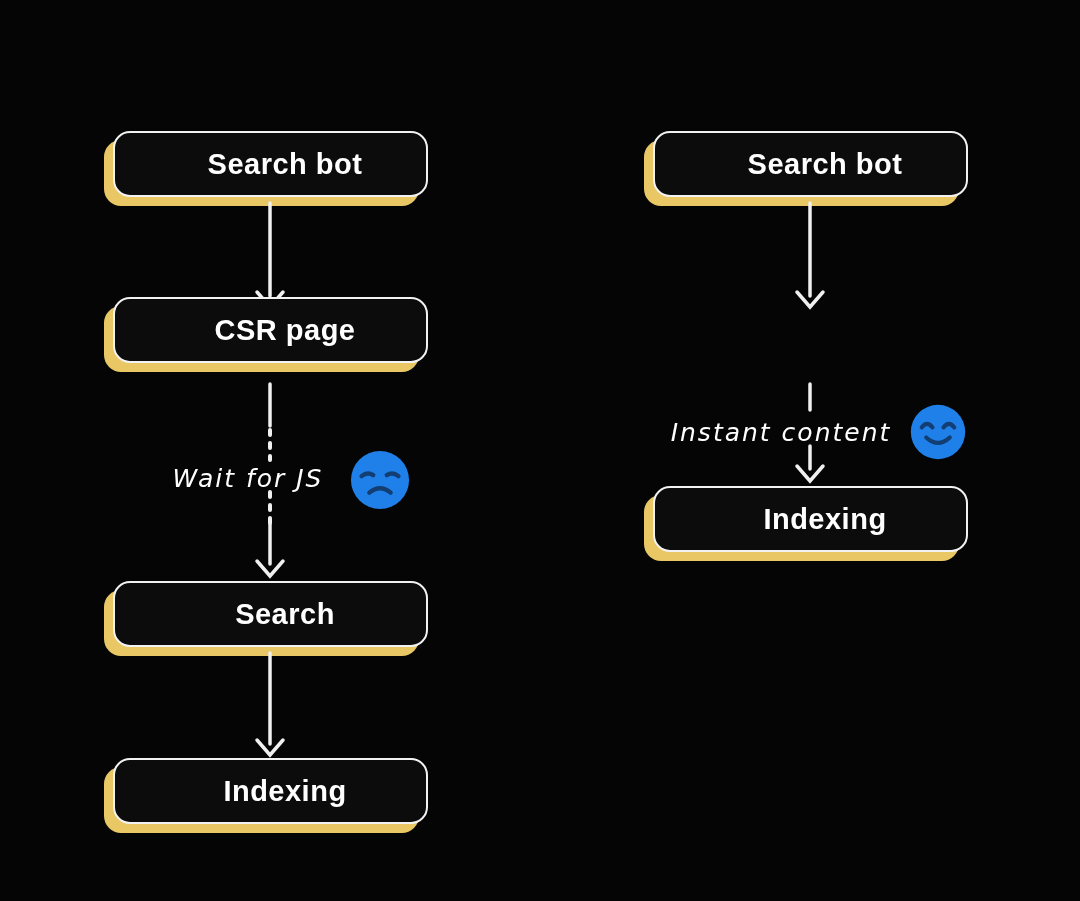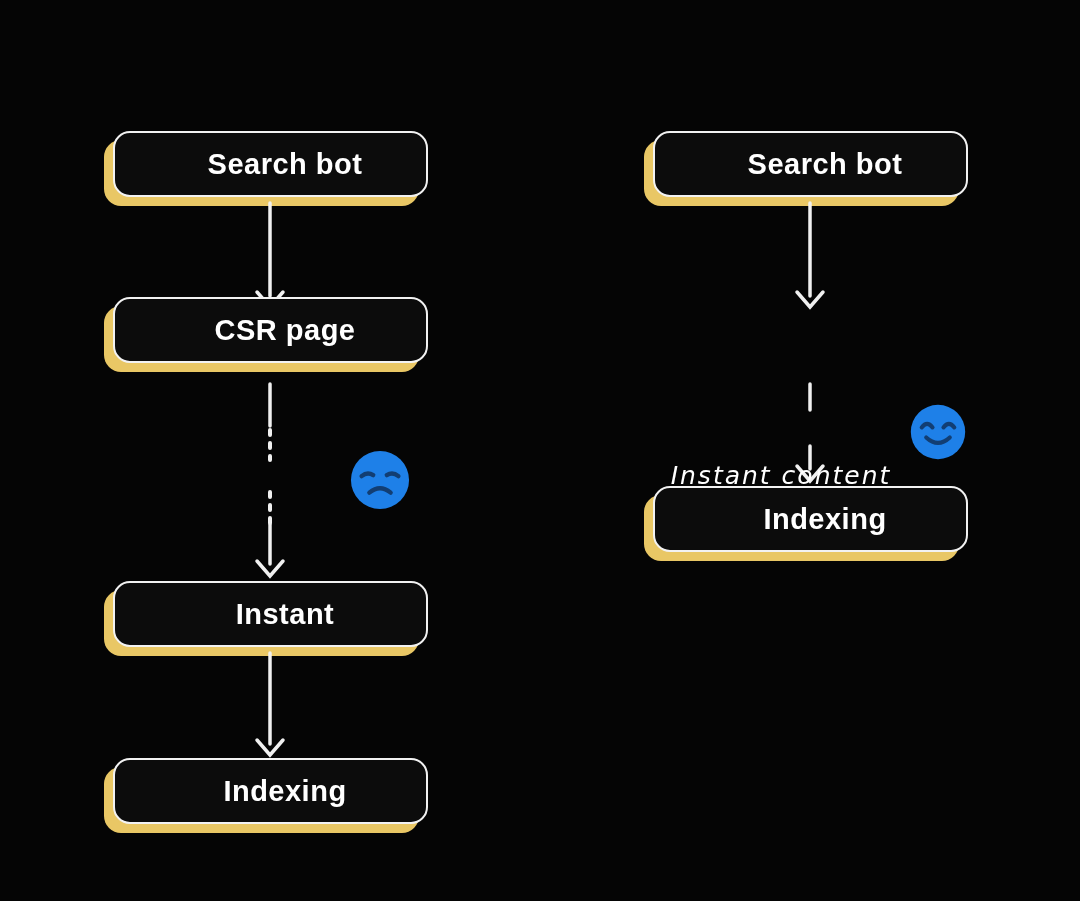--- a/index.html
+++ b/index.html
@@ -25,21 +25,21 @@
   }
   .col-left{left:113px;}
   .col-right{left:653px;}
   .arrow{position:absolute; overflow:visible;}
   .arrow-line{stroke:var(--arrow); stroke-width:3.5; fill:none; stroke-linecap:round;}
   .arrow-dashed{stroke-dasharray:5 8; stroke-width:4;}
   .note{
     position:absolute; color:var(--text);
     font-family:"DejaVu Sans", cursive; font-style:italic;
     font-size:25px; letter-spacing:2px; white-space:nowrap;
-    display:flex; align-items:center; justify-content:center;margin-top:43px;
+    display:flex; align-items:center; justify-content:center;
   }
   .emoji{position:absolute;}
   .emoji circle{fill:var(--emoji-blue);}
   .emoji path{stroke:var(--emoji-face); stroke-width:4.5; fill:none; stroke-linecap:round;}
 </style>
 </head>
 <body>
 
 <div class="canvas">
 
@@ -57,30 +57,33 @@
   </div>
 
   <svg class="arrow" style="left:252px; top:384px" width="36" height="196">
     <line class="arrow-line" x1="18" y1="0" x2="18" y2="42"></line>
     <line class="arrow-line arrow-dashed" x1="18" y1="46" x2="18" y2="76"></line>
     <line class="arrow-line arrow-dashed" x1="18" y1="108" x2="18" y2="140"></line>
     <line class="arrow-line" x1="18" y1="140" x2="18" y2="180"></line>
     <path class="arrow-line" d="M5 177 L18 192 L31 177"></path>
   </svg>
 
+  <div class="note" style="left:158px; top:460px; width:180px; height:36px">
+    <span>Wait for JS</span>
+  </div>
 
   <svg class="emoji" style="left:349px; top:449px" width="62" height="62" viewBox="0 0 64 64">
     <circle cx="32" cy="32" r="30"></circle>
     <path d="M13 28 Q19 23 25 27"></path>
     <path d="M39 27 Q45 23 51 28"></path>
     <path d="M21 45 Q32 36 43 45"></path>
   </svg>
 
   <div class="node col-left" style="top:581px">
-    <span>Instant</span>
+    <span>Search</span>
   </div>
 
   <svg class="arrow" style="left:252px; top:653px" width="36" height="106">
     <line class="arrow-line" x1="18" y1="0" x2="18" y2="91"></line>
     <path class="arrow-line" d="M5 87 L18 102 L31 87"></path>
   </svg>
 
   <div class="node col-left" style="top:758px">
     <span>Indexing</span>
   </div>

